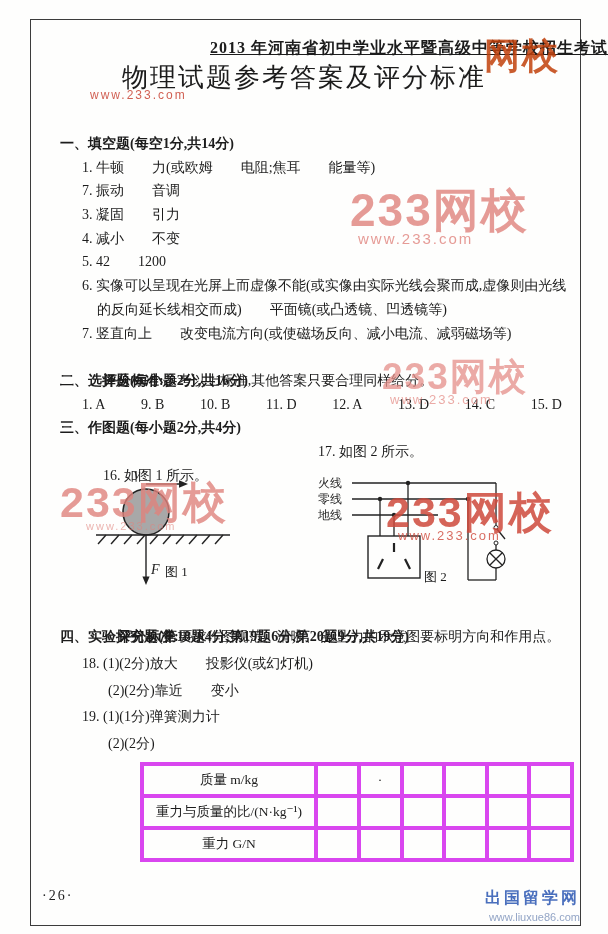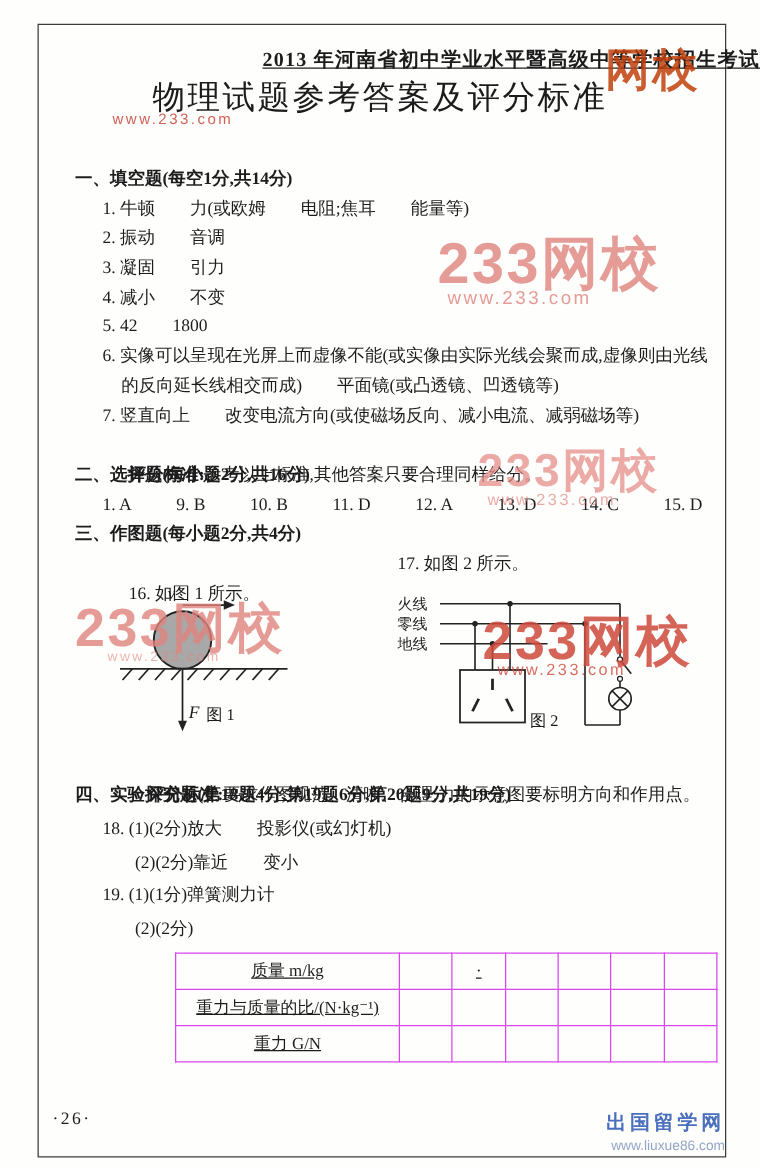--- a/index.html
+++ b/index.html
@@ -24,22 +24,22 @@
   .fig17{position:absolute;left:258px;top:0;}
   .figures{position:relative;height:138px;}
   .fig1{position:absolute;left:30px;top:0;}
   .fig2{position:absolute;left:248px;top:2px;}
   .fig1 line,.fig2 line{stroke:#222;stroke-width:1.4;}
   .fig2 line{stroke-width:1.3;}
   .fig1 polygon{fill:#222;}
   .fig1 text,.fig2 text{fill:#1c1c1c;font-family:"Liberation Serif","DejaVu Serif",serif;}
   .slot{stroke-width:2.2 !important;}
   table.t{border-collapse:collapse;margin:6px 0 0 80px;}
-  .t td{border:1px solid #d946ef;height:28px;padding:0 2px;text-align:center;
-        font-size:13.5px;line-height:14px;text-decoration:underline;}
+  .t td{border:4px solid #d946ef;height:28px;padding:0 2px;text-align:center;
+        font-size:13.5px;line-height:14px;}
   .t td.lbl{width:176px;}
   .t td.c{width:38px;}
   .pageno{position:absolute;left:42px;top:888px;font-size:14px;letter-spacing:2px;z-index:2;}
   .site{position:absolute;right:28px;top:888px;text-align:right;z-index:2;
         font-family:"Liberation Sans","DejaVu Sans",sans-serif;}
   .site .nm{font-size:16px;font-weight:bold;color:#4a6fbd;letter-spacing:3px;text-align:right;}
   .site .url{font-size:11px;color:#93a5c6;margin-top:2px;}
   .wm{position:absolute;font-weight:bold;z-index:4;
       font-family:"Liberation Sans","DejaVu Sans",sans-serif;letter-spacing:2px;}
   .wm-top{left:484px;top:32px;font-size:36px;color:#c2410c;opacity:.85;}
@@ -69,24 +69,24 @@
   <div class="wm wm-left-url">www.233.com</div>
   <div class="wm wm-br">233网校</div>
   <div class="wm wm-br-url">www.233.com</div>
 
   <div class="title1">2013 年河南省初中学业水平暨高级中等学校招生考试</div>
   <div class="title2">物理试题参考答案及评分标准</div>
 
   <div class="flow">
     <div class="ln hd">一、填空题(每空1分,共14分)</div>
     <div class="ln it">1. 牛顿　　力(或欧姆　　电阻;焦耳　　能量等)</div>
-    <div class="ln it">2. 振动　　音调</div>
+    <div class="ln it">7. 振动　　音调</div>
     <div class="ln it">3. 凝固　　引力</div>
     <div class="ln it">4. 减小　　不变</div>
-    <div class="ln it">5. 42　　1800</div>
+    <div class="ln it">5. 42　　1200</div>
     <div class="ln it">6. 实像可以呈现在光屏上而虚像不能(或实像由实际光线会聚而成,虚像则由光线</div>
     <div class="ln it2">的反向延长线相交而成)　　平面镜(或凸透镜、凹透镜等)</div>
     <div class="ln it">7. 竖直向上　　改变电流方向(或使磁场反向、减小电流、减弱磁场等)</div>
     <div class="ln it">
       <span class="b">评分标准:</span><span>参考以上标准,其他答案只要合理同样给分。</span>
     </div>
 
     <div class="ln hd">二、选择题(每小题2分,共16分)</div>
     <div class="ln answers">
       <span>1. A</span>

